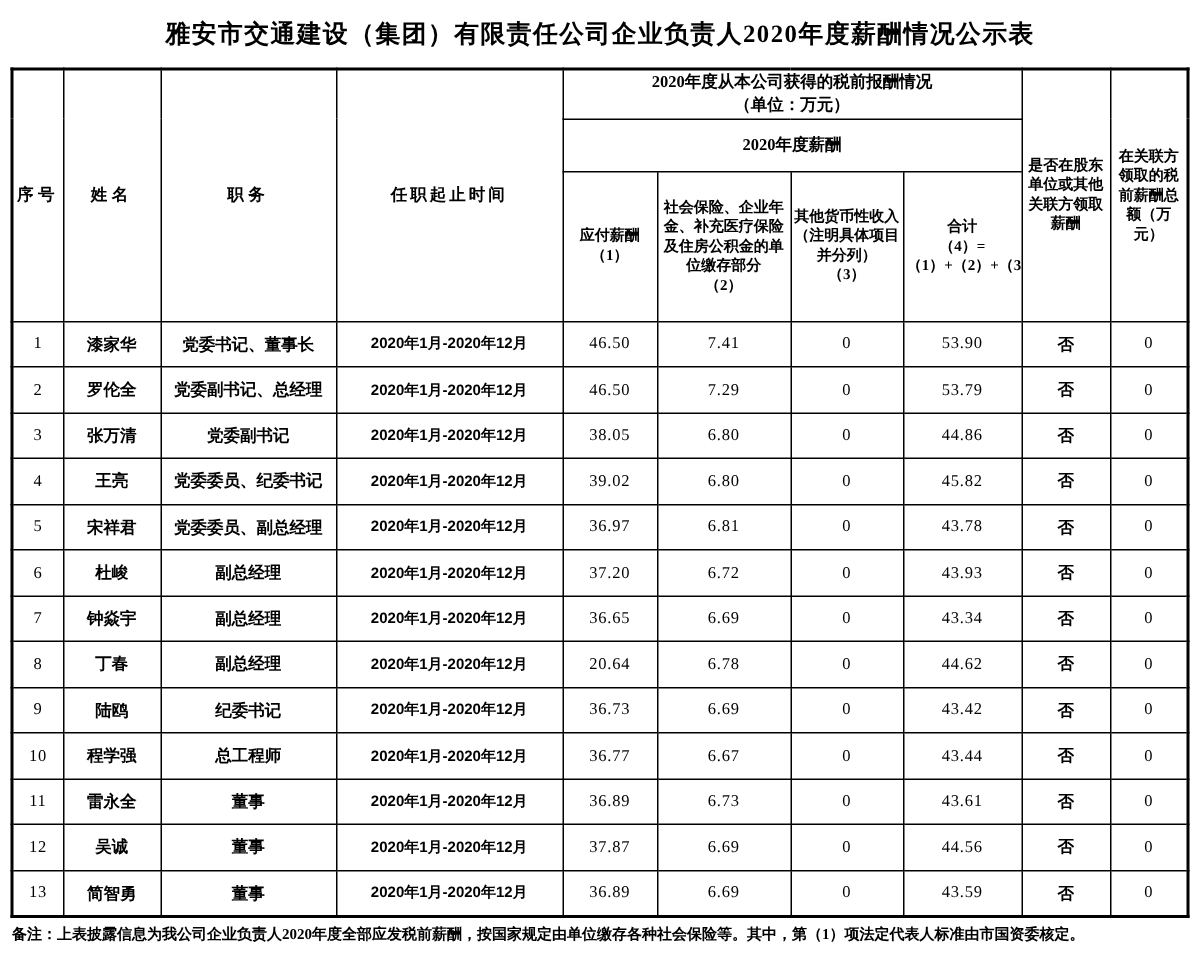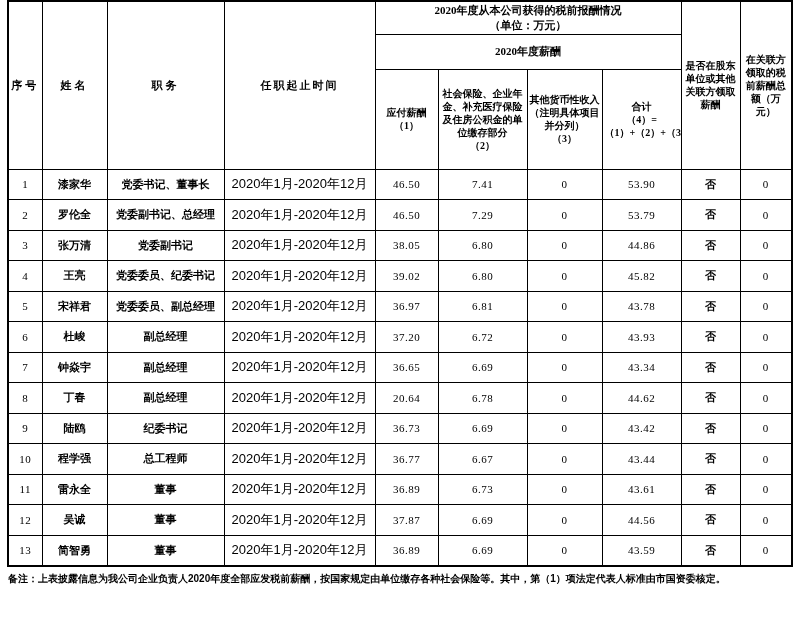--- a/index.html
+++ b/index.html
@@ -37,38 +37,39 @@
   .row-a{height:33px;}
   .row-b{height:35px;margin-left:24px;}
   .row-c{height:100px;}
   tbody tr{height:30.5px;}
   td.cn{
     font-family:"Liberation Sans","DejaVu Sans",sans-serif;
     font-weight:bold;font-size:11px;margin-top:40px;
   }
   td.date{
     font-family:"Liberation Sans","DejaVu Sans",sans-serif;
-    font-weight:normal;font-size:13px;
+    font-weight:bold;font-size:10px;
   }
   td.num{
     font-family:"Liberation Serif","DejaVu Serif",serif;
     font-size:11px;letter-spacing:0.5px;
   }
   .note{
     width:792px;margin:0 auto;padding:5px 0 0 4px;box-sizing:border-box;
-    font-family:Liberation Sans, sans-serif;
+    font-family:Liberation Serif, serif;
     font-weight:bold;font-size:10px;line-height:1.3;
     text-align:left;
   }
 </style>
 </head>
 <body>
 
 <div class="page">
 
+  <div class="title">雅安市交通建设（集团）有限责任公司企业负责人2020年度薪酬情况公示表</div>
 
   <table class="main">
     <colgroup>
       <col style="width:34px">
         <col style="width:65px">
         <col style="width:117px">
       <col style="width:151px">
         <col style="width:63px">
         <col style="width:89px">
       <col style="width:75px">

